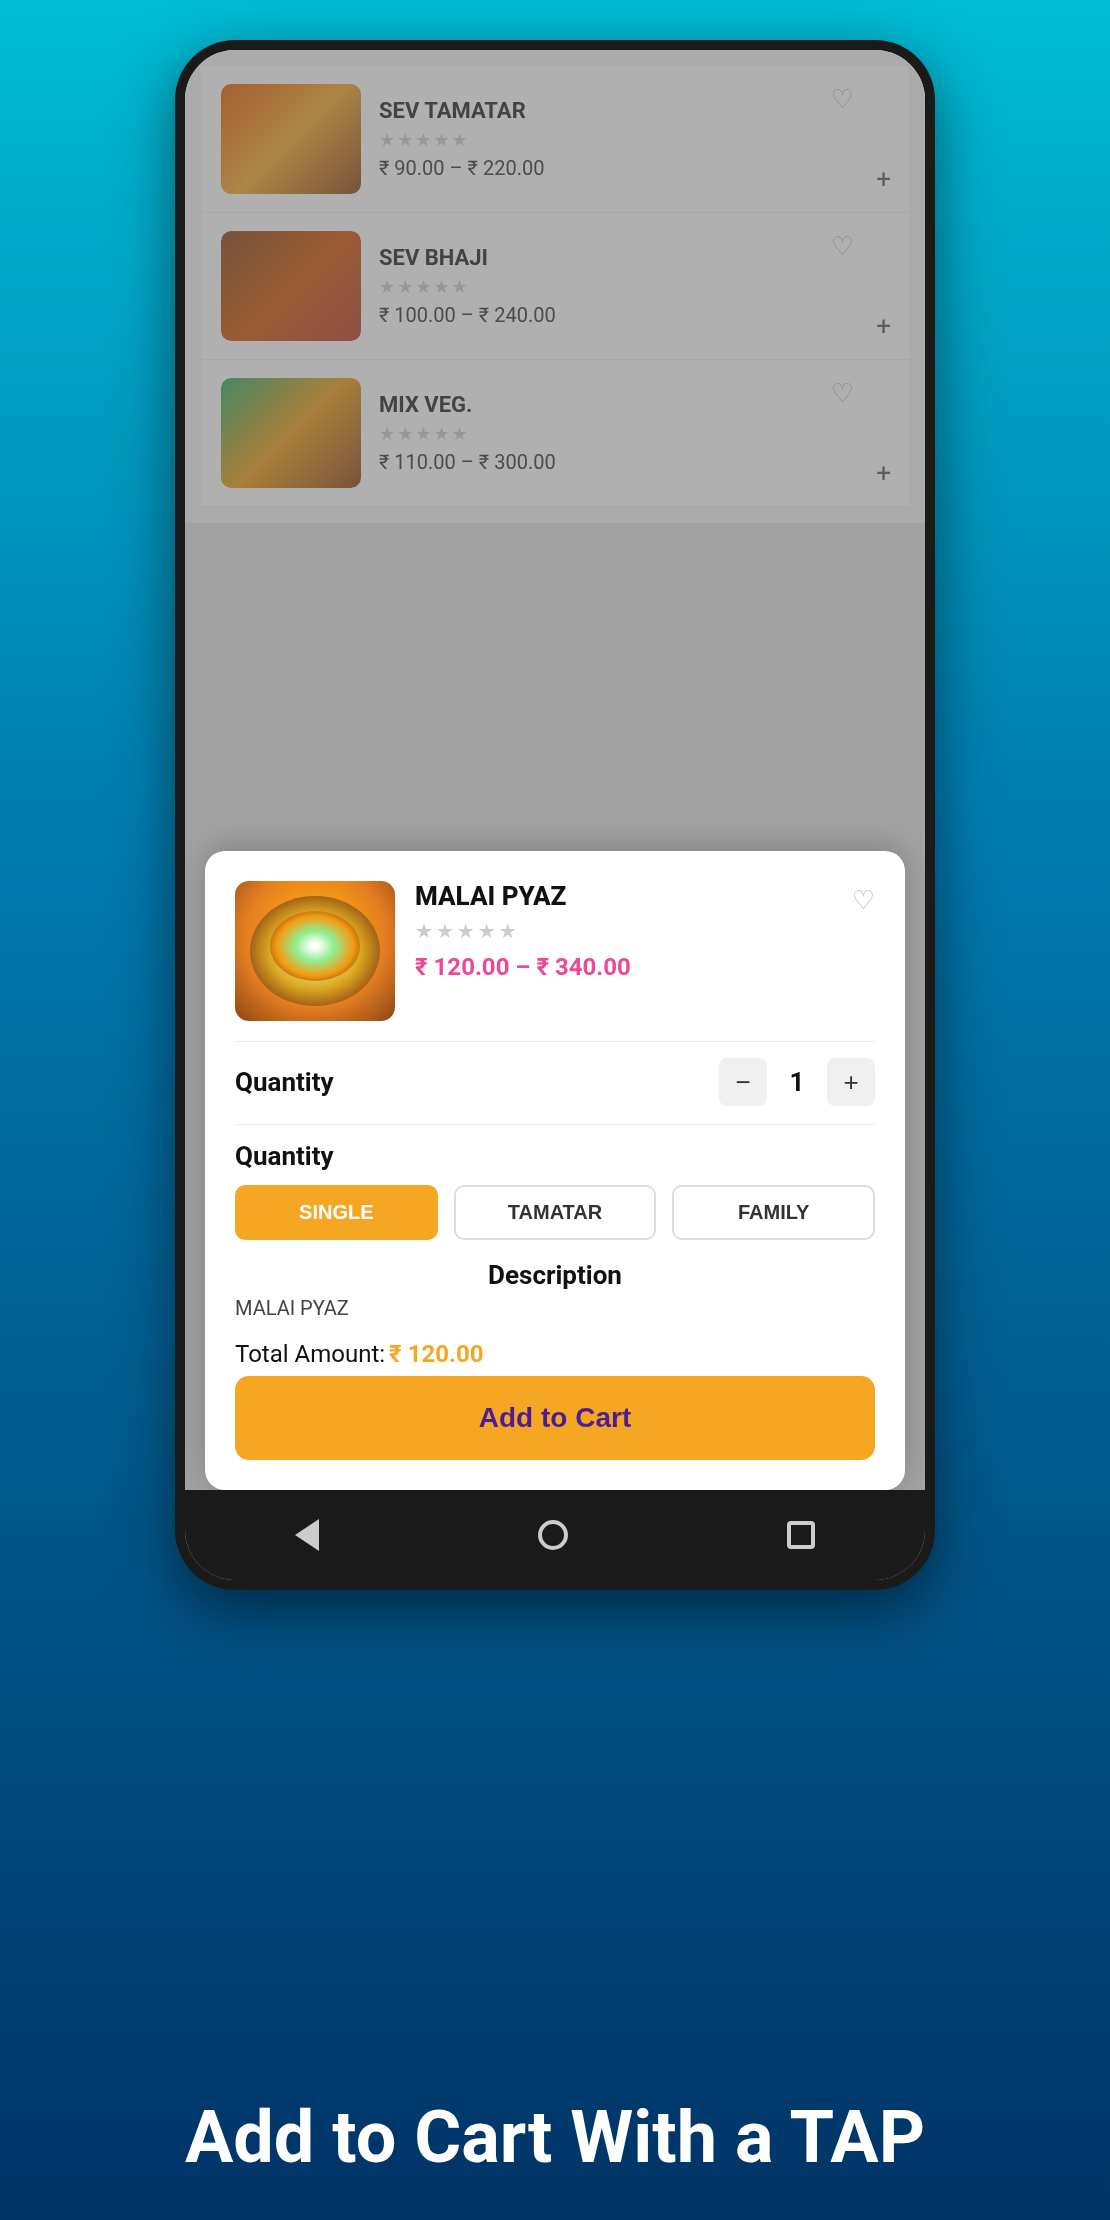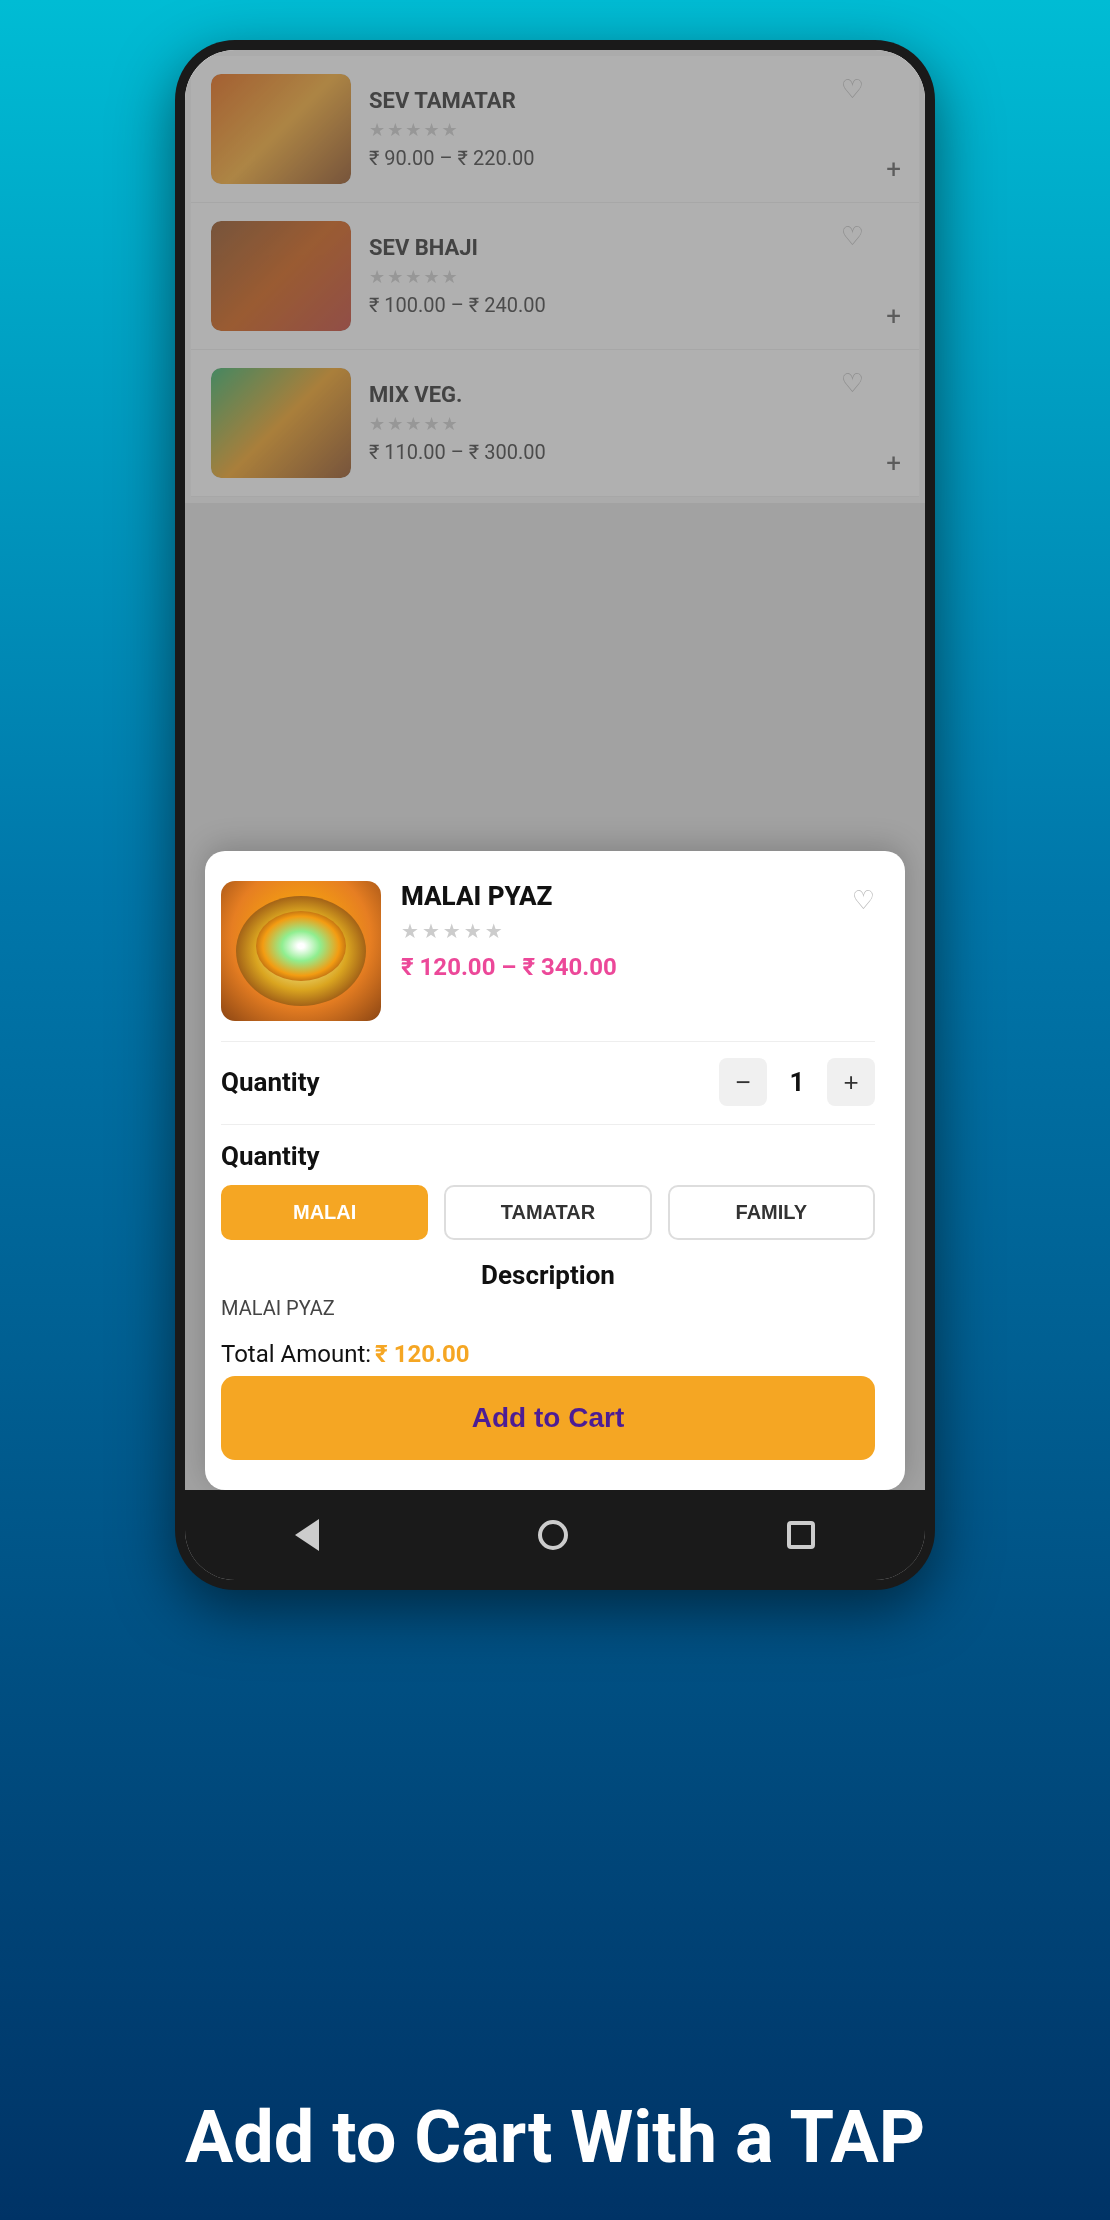--- a/index.html
+++ b/index.html
@@ -36,21 +36,21 @@
       height: 100%;
       background: #e8e8e8;
       border-radius: 50px;
       overflow: hidden;
       position: relative;
     }
 
     
     .bg-list {
       background: #f5f5f5;
-      padding: 6px;
+      padding: 16px;
     }
 
     .menu-item {
       display: flex;
       align-items: center;
       background: #fff;
       padding: 18px 20px;
       border-bottom: 1px solid #eee;
       position: relative;
       opacity: 0.7;
@@ -135,21 +135,21 @@
       z-index: 10;
     }
 
     .modal {
       position: absolute;
       bottom: 90px;
       left: 20px;
       right: 20px;
       background: #fff;
       border-radius: 20px;
-      padding: 30px 30px 30px 16px;
+      padding: 30px 30px 30px 30px;
       z-index: 20;
       box-shadow: 0 -5px 30px rgba(0,0,0,0.2);
     }
 
     .modal-header {
       display: flex;
       align-items: flex-start;
       margin-bottom: 20px;
     }
 
@@ -487,21 +487,21 @@
             <button class="qty-btn">+</button>
           </div>
         </div>
 
         <div class="divider"></div>
 
         
         <div class="size-section">
           <div class="size-label">Quantity</div>
           <div class="size-options">
-            <button class="size-btn active">MALAI</button>
+            <button class="size-btn active">SINGLE</button>
             <button class="size-btn">TAMATAR</button>
             <button class="size-btn">FAMILY</button>
           </div>
         </div>
 
         
         <div class="description-section">
           <div class="description-title">Description</div>
           <div class="description-text">MALAI PYAZ</div>
         </div>

